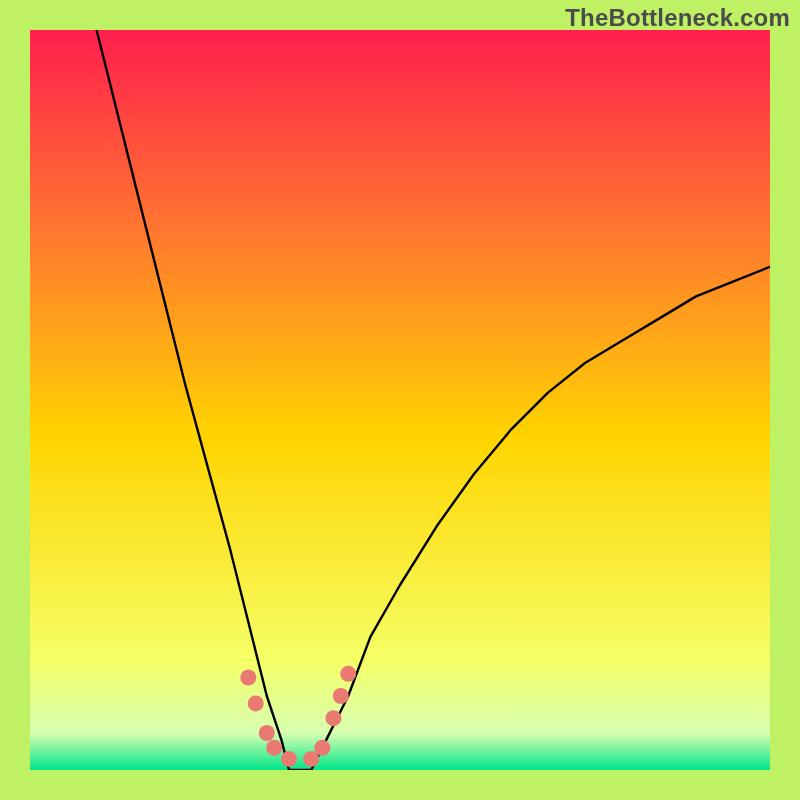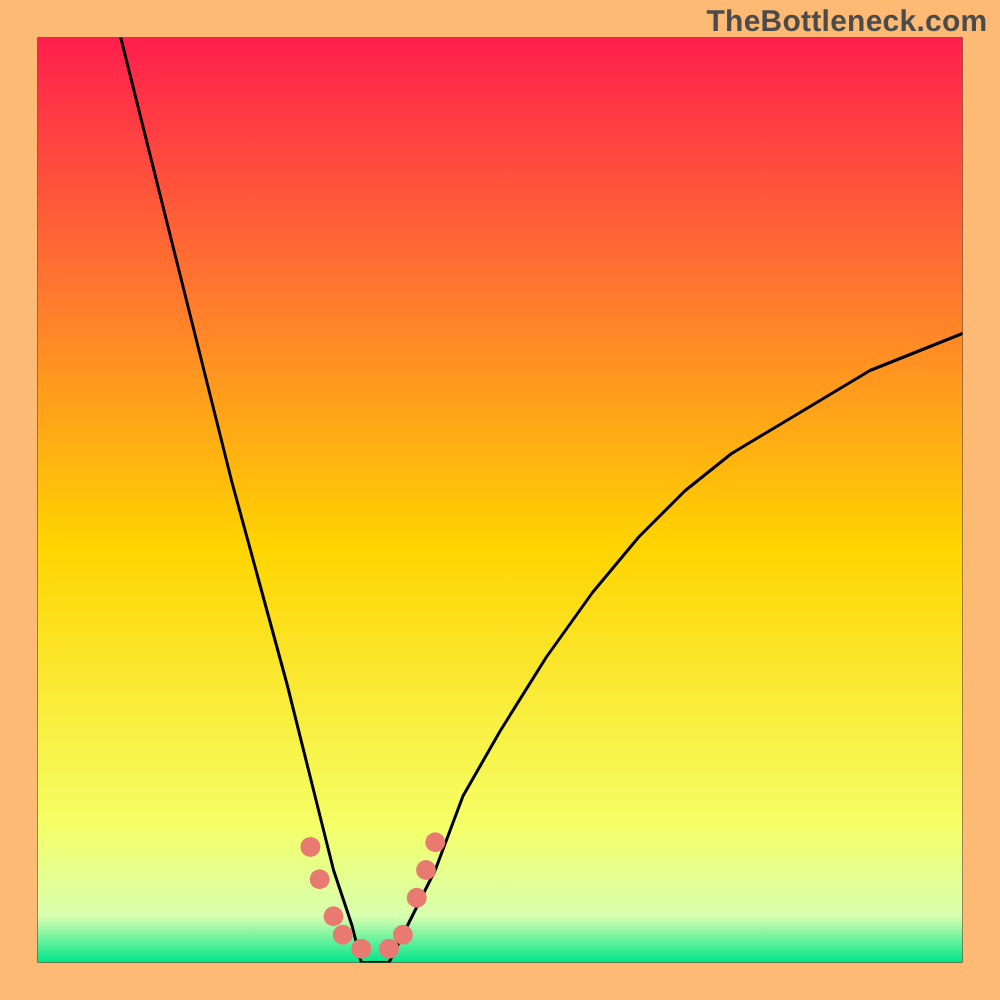--- a/index.html
+++ b/index.html
@@ -8,21 +8,21 @@
     width: 800px;
     height: 800px;
     background: #000;
     font-family: Arial, Helvetica, sans-serif;
     overflow: hidden;
   }
   .frame {
     position: relative;
     width: 800px;
     height: 800px;
-    background: #fdba74;
+    background: #bef264;
   }
   .watermark {
     position: absolute;
     top: 4px;
     right: 10px;
     color: #4b4b4b;
     font-size: 24px;
     font-weight: 600;
     letter-spacing: 0.2px;
     z-index: 50;

